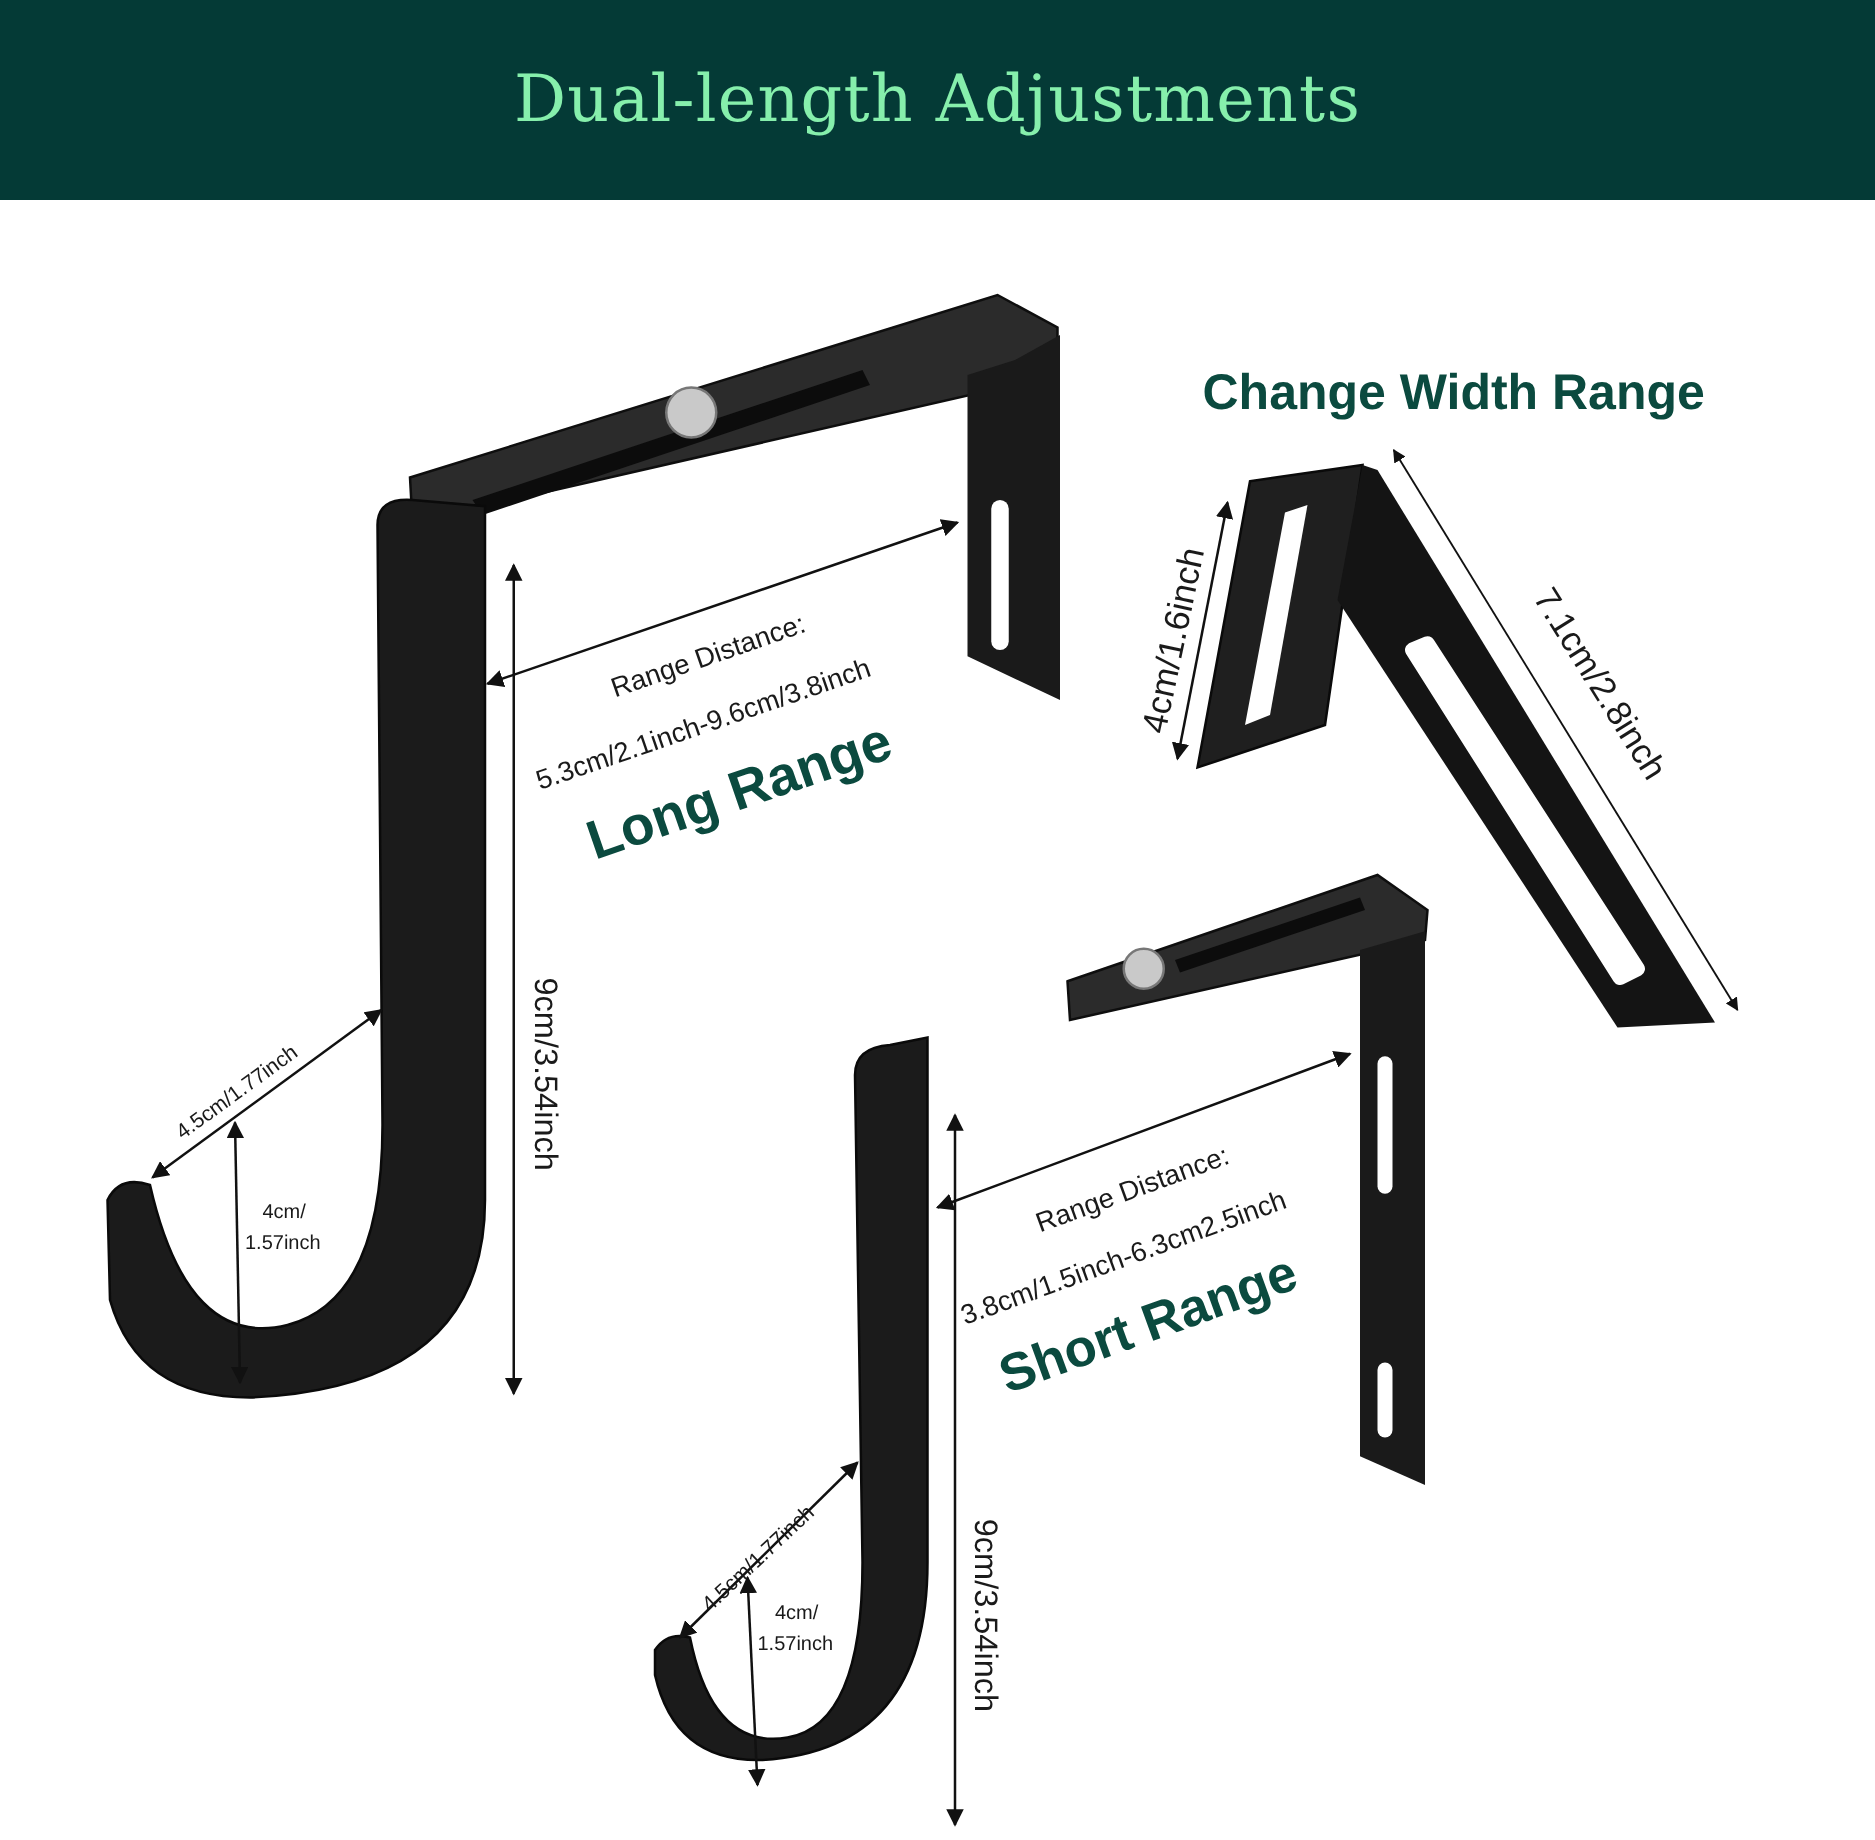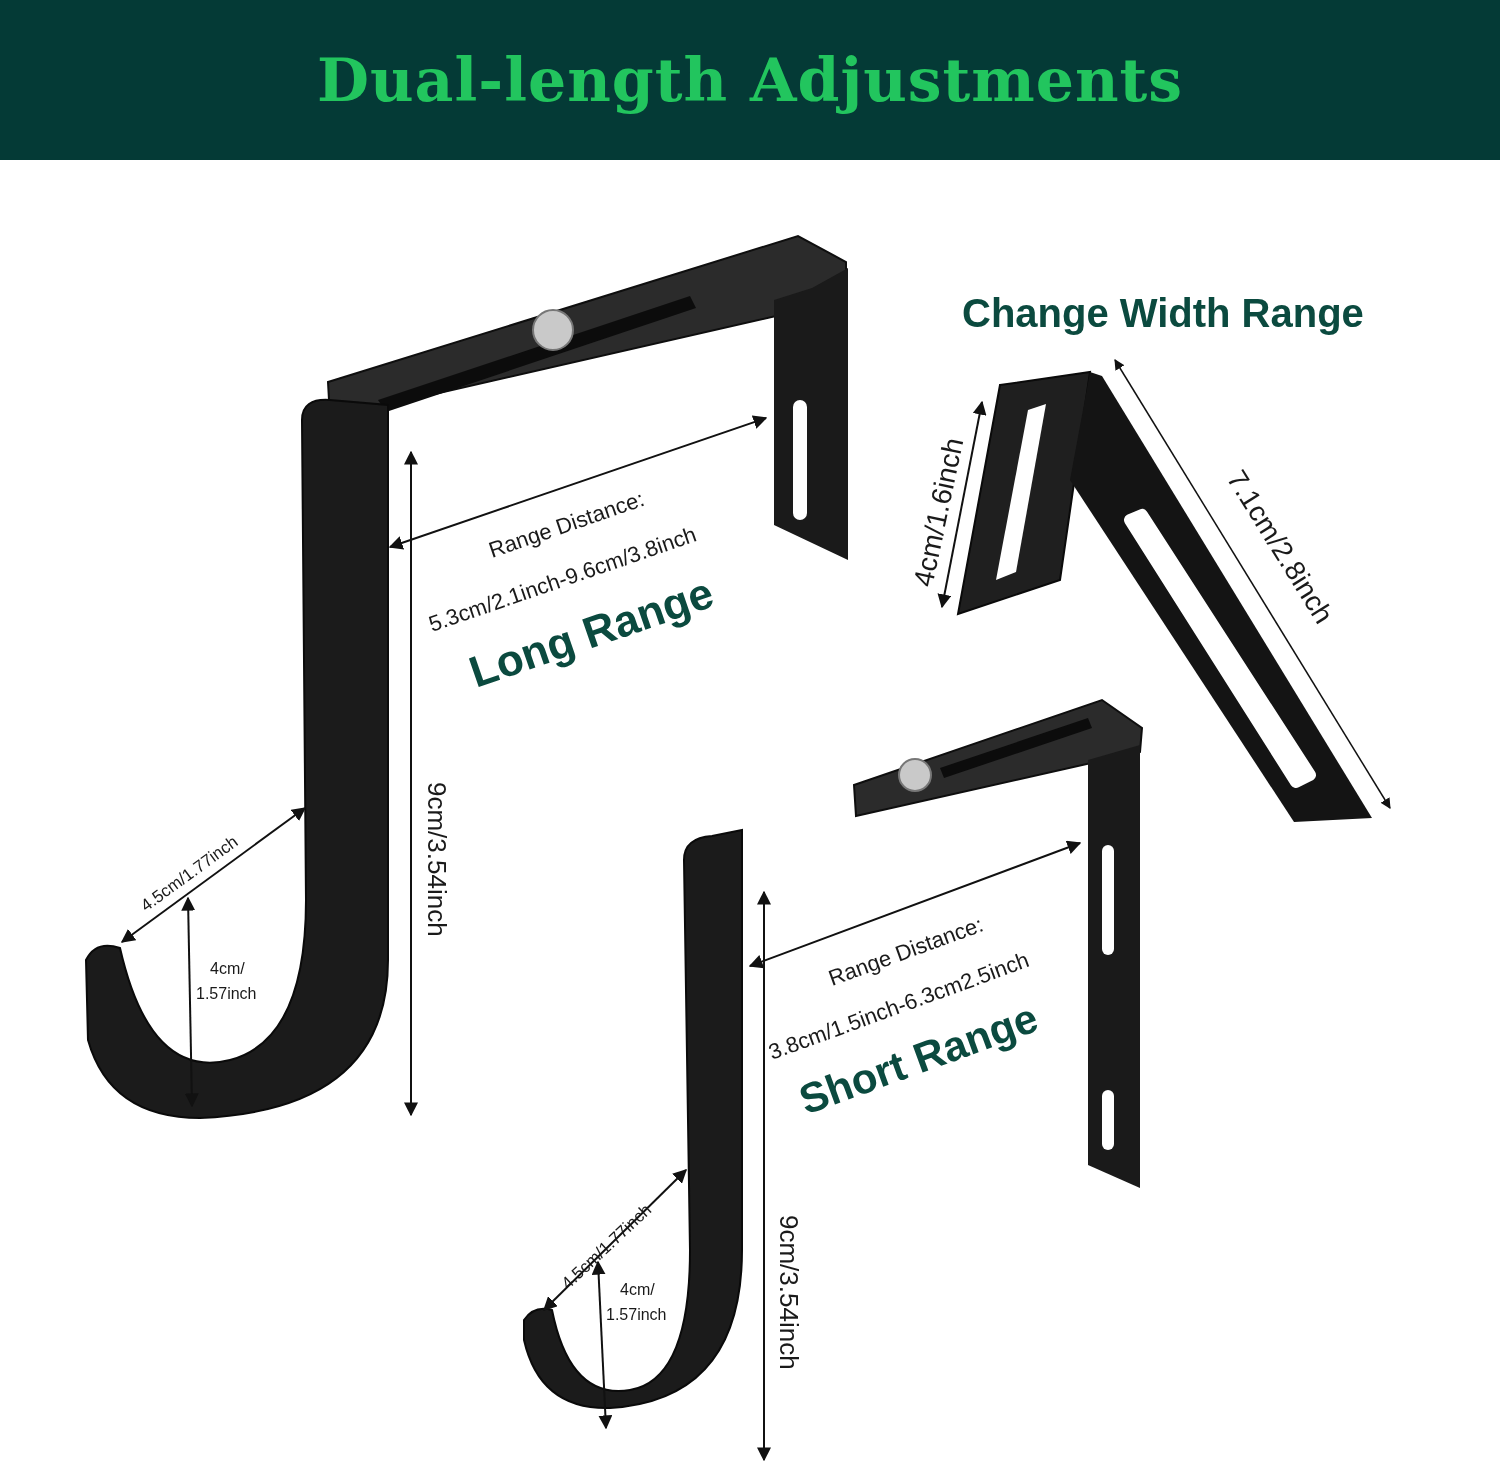--- a/index.html
+++ b/index.html
@@ -1,18 +1,18 @@
 <!DOCTYPE html>
 <html><head>
 <meta charset="utf-8">
 <style>
   html, body { margin: 0; padding: 0; background: #ffffff; }
   .page { position: relative; width: 1500px; height: 1472px; overflow: hidden; background: #ffffff; }
   .banner { position: absolute; left: 0; top: 0; width: 1500px; height: 160px; background: #043a36; display: flex; align-items: center; justify-content: center; }
-  .banner-title { color: #22c55e; font-family: "DejaVu Serif", "Liberation Serif", serif; font-weight: bold; font-size: 60px; letter-spacing: 1px; }
+  .banner-title { color: #86efac; font-family: "DejaVu Serif", "Liberation Serif", serif; font-weight: normal; font-size: 52px; letter-spacing: 1px; }
   svg.art { position: absolute; left: 0; top: 0; }
   .lbl { font-family: "Liberation Sans", "DejaVu Sans", sans-serif; fill: #1a1a1a; }
   .big { font-family: "Liberation Sans", "DejaVu Sans", sans-serif; font-weight: bold; fill: #0b4a3f; }
 </style>
 </head>
 <body>
 
 <div class="page">
   <div class="banner">
     <span class="banner-title">Dual-length Adjustments</span>

